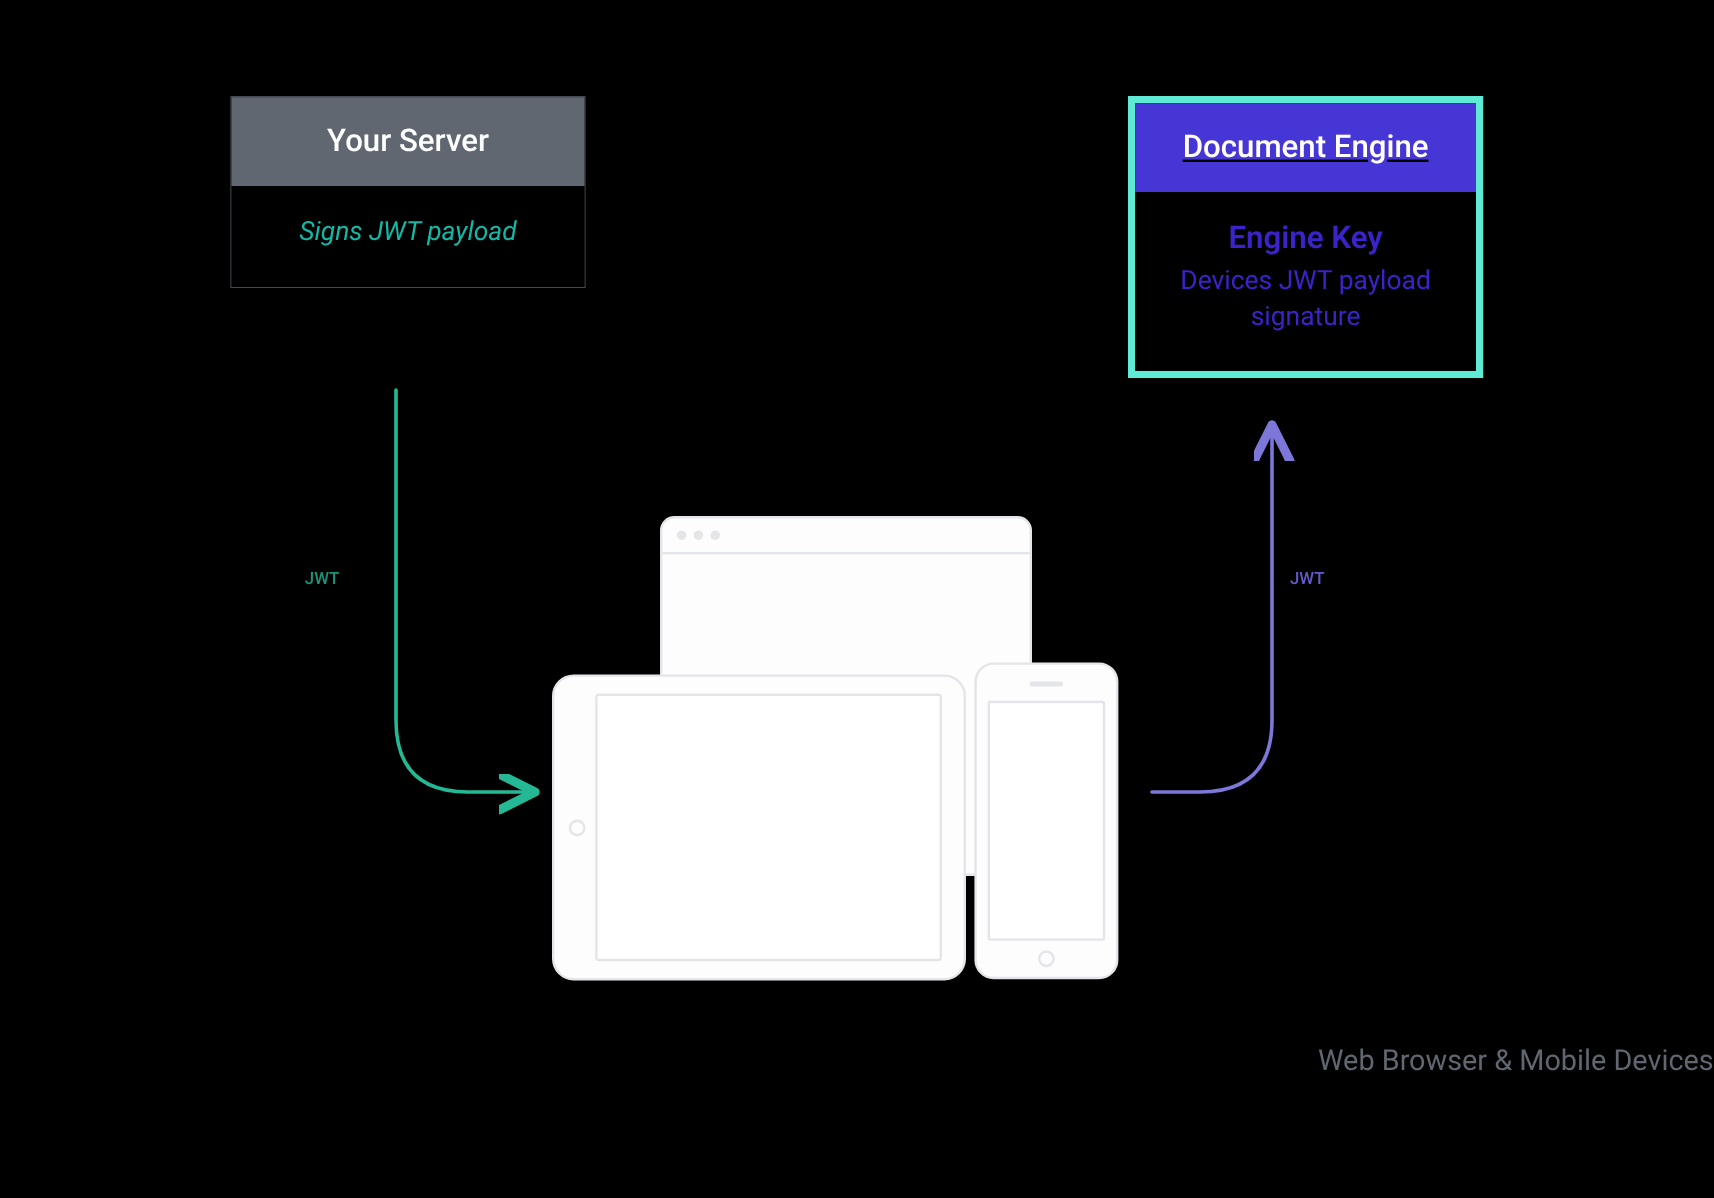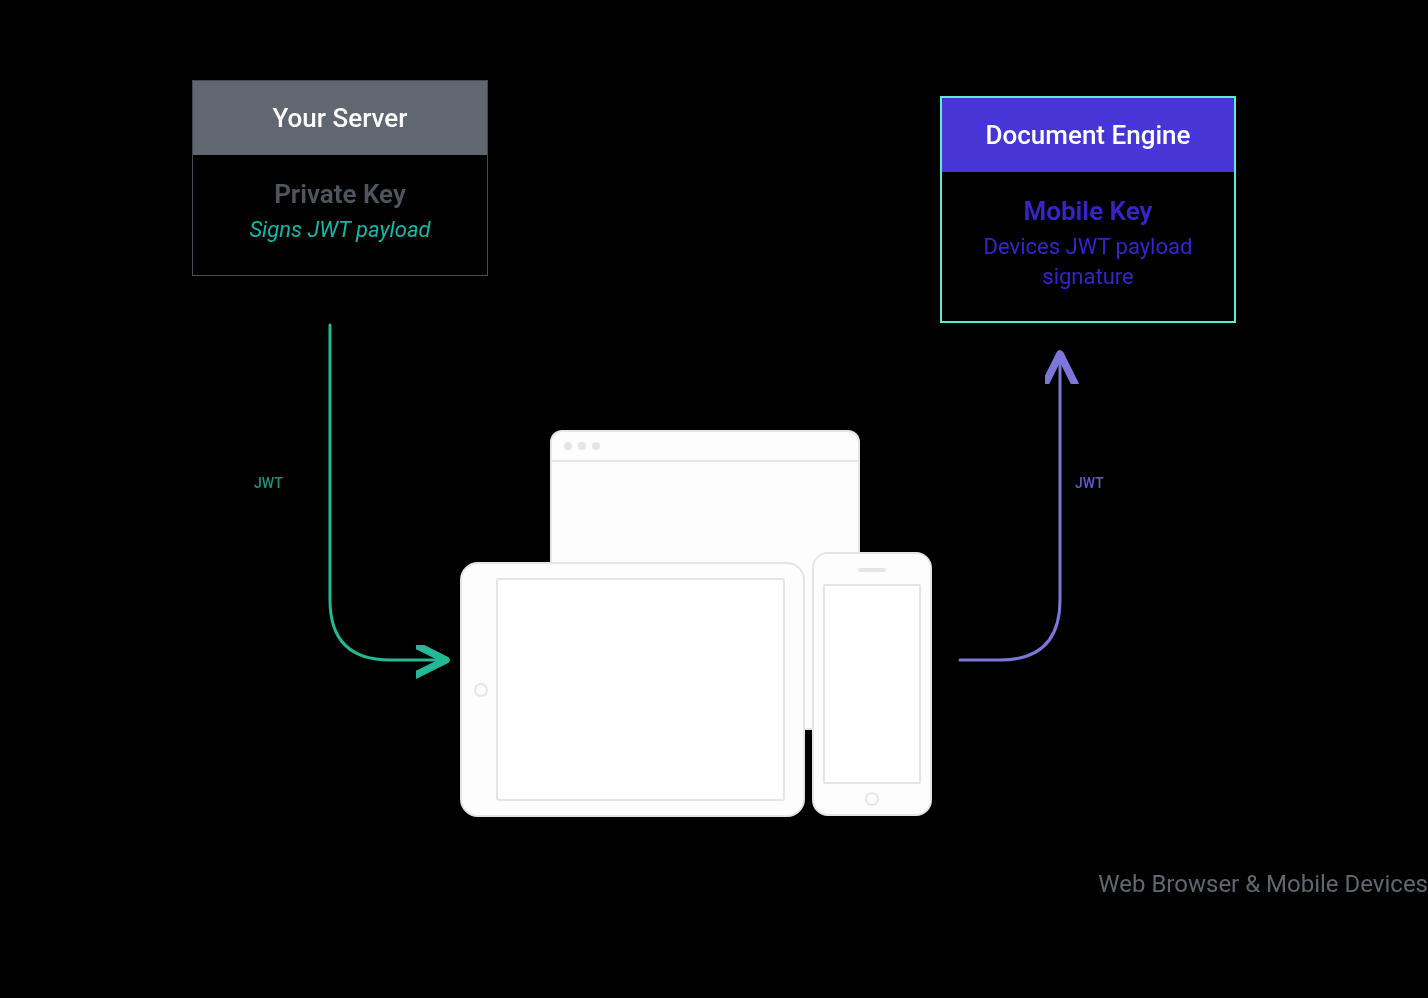--- a/index.html
+++ b/index.html
@@ -53,22 +53,23 @@
       background: #606770;
       color: #ffffff;
     }
     .server-card .card-body {
       background: #000000;
     }
     .server-card .line1 { color: #4e555e; }
     .server-card .line2 { color: #14b8a6; font-style: italic; }
     .engine-card {
       left: 908px;
-      top: 96px;
-      border: 2px solid #5eead4;
+      top: 80px;
+      border: 6px solid #5eead4;
+      text-decoration: underline;
     }
     .engine-card .card-header {
       background: #4736d6;
       color: #ffffff;
     }
     .engine-card .card-body {
       background: #000000;
     }
     .engine-card .line1 { color: #3a23c9; }
     .engine-card .line2 { color: #3a23c9; padding: 0 18px; }
@@ -199,29 +200,28 @@
     }
   </style>
 </head>
 <body>
 
 <div class="diagram">
 
   <div class="card server-card">
     <div class="card-header">Your Server</div>
     <div class="card-body">
-      <div class="line1">Private Key</div>
       <div class="line2">Signs JWT payload</div>
     </div>
   </div>
 
   <div class="card engine-card">
     <div class="card-header">Document Engine</div>
     <div class="card-body">
-      <div class="line1">Mobile Key</div>
+      <div class="line1">Engine Key</div>
       <div class="line2">Devices JWT payload signature</div>
     </div>
   </div>
 
   <svg width="1428" height="998" style="position:absolute; left:0; top:0; pointer-events:none;">
     <defs>
       <marker id="arrowhead-teal" markerWidth="12" markerHeight="12" refX="8" refY="5" orient="auto">
         <path d="M0,0 L10,5 L0,10" fill="none" stroke="#24b894" stroke-width="2.5" stroke-linecap="round" stroke-linejoin="round"></path>
       </marker>
     </defs>

